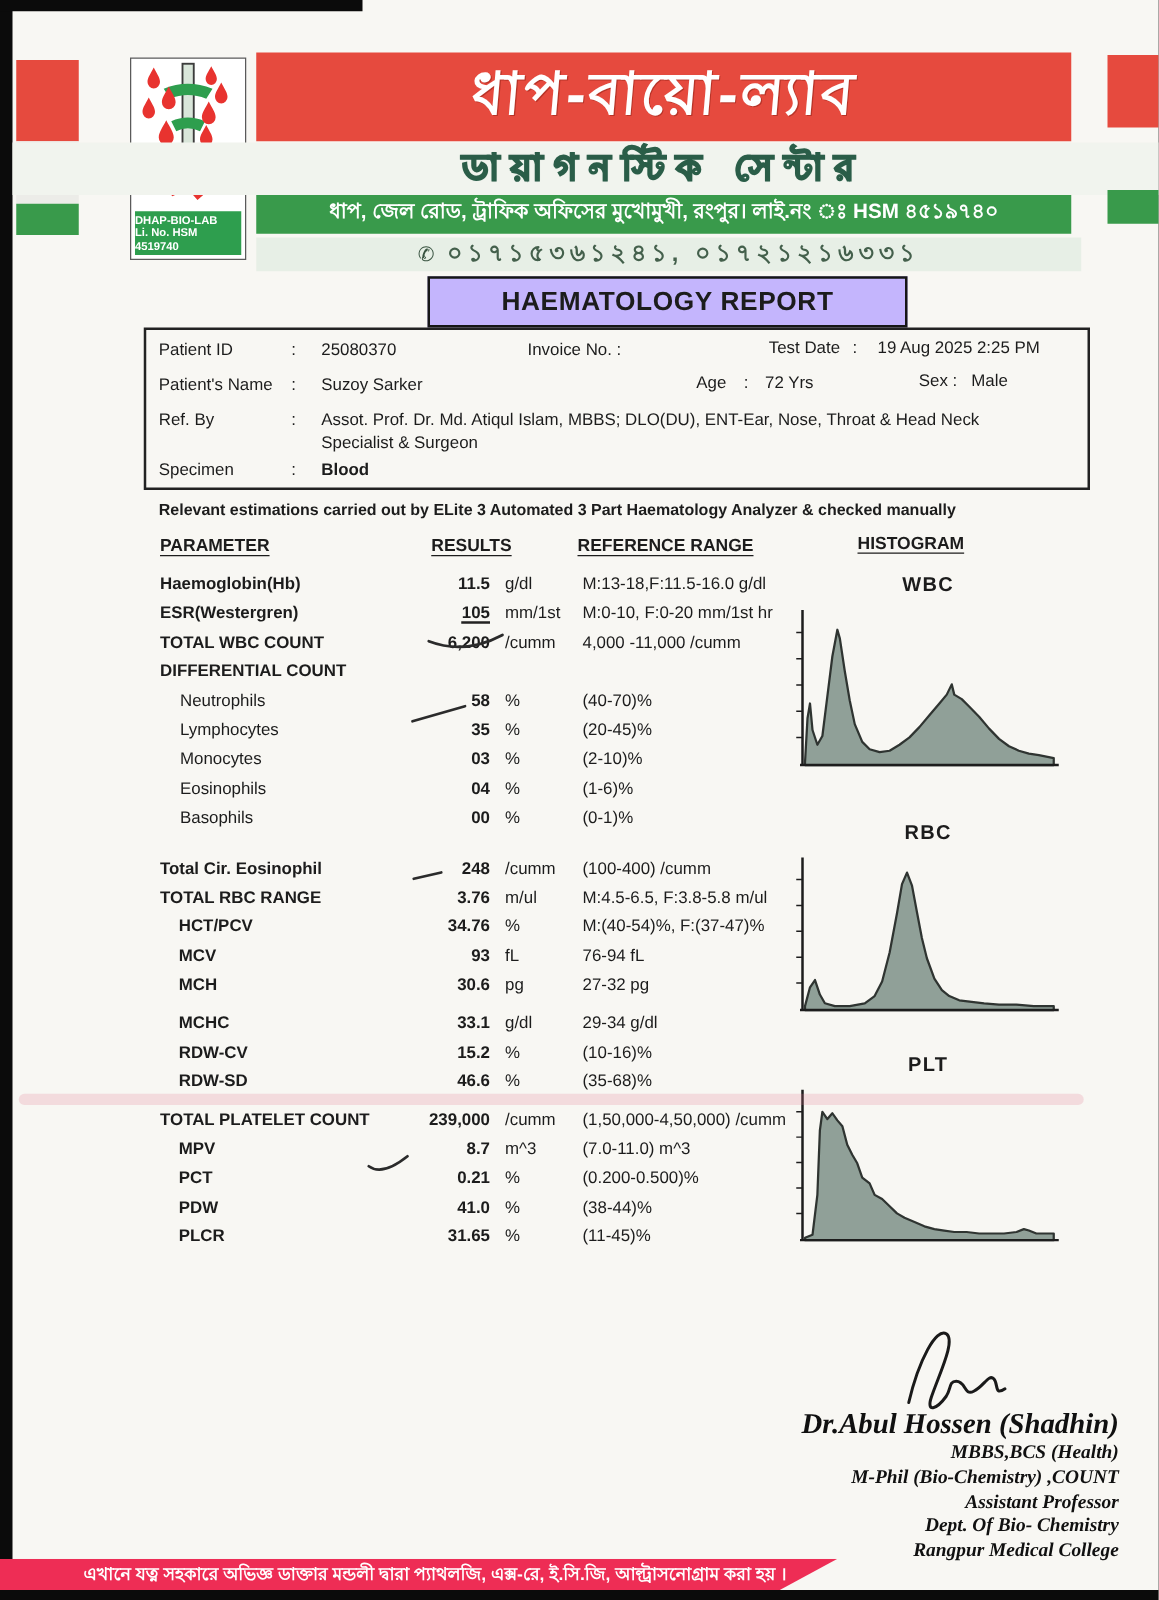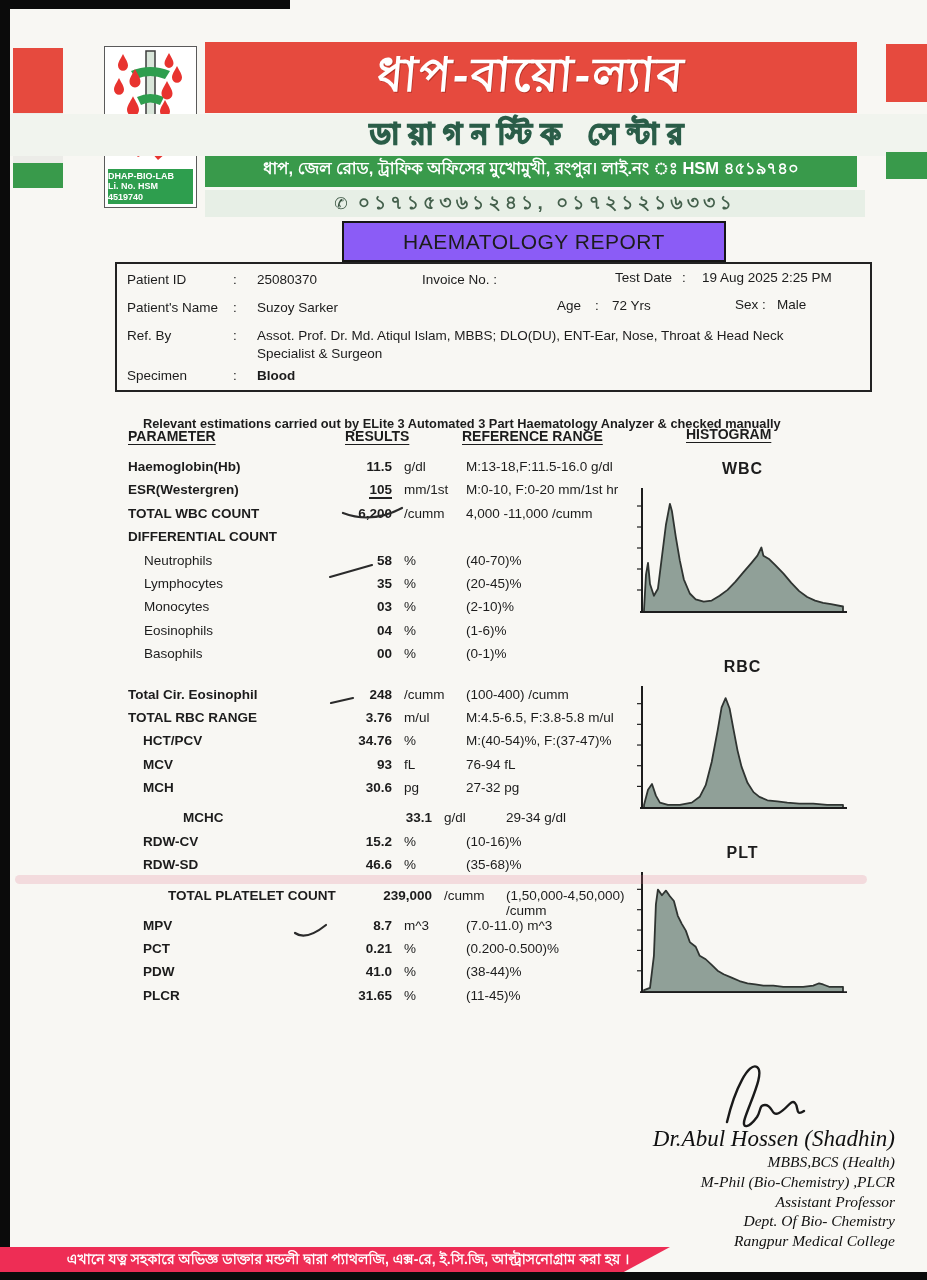--- a/index.html
+++ b/index.html
@@ -32,61 +32,61 @@
   .banner-green{position:absolute;left:205px;top:156px;width:652px;height:31px;background:#399a4b;
                 display:flex;align-items:flex-start;justify-content:center;}
   .banner-green span{color:#fff;font-weight:700;font-size:16.5px;}
   .corner-green{position:absolute;left:886px;top:152px;width:41px;height:27px;background:#399a4b;}
   .banner-phone{position:absolute;left:205px;top:190px;width:660px;height:27px;background:#e7efe6;
                 display:flex;align-items:center;justify-content:center;gap:10px;}
   .banner-phone .ph-ic{font-size:16px;color:#37523f;}
   .banner-phone .ph-no{color:#44604c;font-weight:700;font-size:19px;letter-spacing:4px;}
   
   .report-title{position:absolute;left:342px;top:221px;width:380px;height:37px;border:2px solid #161616;
-                background:#8b5cf6;display:flex;align-items:center;justify-content:center;
-                font-size:21px;font-weight:400;letter-spacing:0.5px;}
+                background:#c4b5fd;display:flex;align-items:center;justify-content:center;
+                font-size:21px;font-weight:700;letter-spacing:0.5px;}
   
   .patient-box{position:absolute;left:115px;top:262px;width:757px;height:130px;border:2px solid #222;
                box-sizing:border-box;font-size:13.5px;}
   .patient-box span{position:absolute;white-space:nowrap;}
   .pv{font-weight:400;} .pb{font-weight:700;}
   
-  .note{position:absolute;left:127px;top:400px;width:740px;font-size:12.8px;font-weight:700;margin:16px;}
+  .note{position:absolute;left:127px;top:400px;width:740px;font-size:12.8px;font-weight:700;margin:0;}
   
   .thead span{position:absolute;font-size:14px;font-weight:700;text-decoration:underline;
               text-underline-offset:3px;}
   .th-param{left:128px;top:428px;} .th-result{left:345px;top:428px;}
   .th-range{left:462px;top:428px;} .th-hist{left:686px;top:426px;}
   #rows{position:absolute;left:128px;top:459px;width:505px;}
   .row{display:grid;grid-template-columns:212px 52px 72px auto;min-height:23.4px;align-items:baseline;
        font-size:13.5px;}
   .row .c-param{font-weight:700;}
   .row.sub .c-param{font-weight:400;padding-left:16px;}
   .row.ind .c-param{padding-left:15px;}
   .row .c-result{text-align:right;font-weight:700;}
   .row .c-unit{padding-left:12px;}
   .row .c-range{padding-left:2px;}
-  .row.gap{margin-top:17px;} .row.gap-sm{margin-top:7px;margin-left:40px;}
+  .row.gap{margin-top:17px;} .row.gap-sm{margin-top:7px;}
   .u{border-bottom:2px solid #222;padding-bottom:0px;}
   
   .hist{position:absolute;left:635px;width:215px;}
   .hist .h-label{text-align:center;font-weight:700;font-size:16px;letter-spacing:1px;}
   .hist svg{display:block;margin-top:6px;}
   .hist-poly{fill:#90a098;stroke:#2f3431;stroke-width:1.8;stroke-linejoin:round;}
   .axis{stroke:#1d1d1d;stroke-width:2;}
   .tick{stroke:#1d1d1d;stroke-width:1.2;}
   #hist-wbc{top:460px;} #hist-rbc{top:658px;} #hist-plt{top:844px;}
   
   .pen-overlay{position:absolute;left:0;top:0;pointer-events:none;}
   .pen{stroke:#2b2b2b;stroke-width:2.2;fill:none;stroke-linecap:round;}
   .streak{position:absolute;left:15px;top:875px;width:852px;height:9px;
           background:rgba(226,125,145,0.22);border-radius:5px;}
   
   .doctor{position:absolute;right:32px;top:1126px;text-align:right;
-          font-family:"Liberation Serif",serif;font-style:italic;font-weight:400;color:#101010;}
+          font-family:"Liberation Serif",serif;font-style:italic;font-weight:700;color:#101010;}
   .doc-name{font-size:23px;}
   .doc-line{font-size:15.5px;line-height:1.28;}
   .sig{position:absolute;right:95px;top:1058px;}
   .sig path{stroke:#1a1a1a;stroke-width:2.4;fill:none;stroke-linecap:round;}
   
   .ribbon{position:absolute;left:0;top:1247px;width:670px;height:26px;background:#ee2d55;
           clip-path:polygon(0 0,100% 0,calc(100% - 48px) 100%,0 100%);
           display:flex;align-items:center;justify-content:center;padding-left:26px;box-sizing:border-box;}
   .ribbon span{color:#fff;font-weight:700;font-size:14px;white-space:nowrap;}
 </style>
@@ -370,21 +370,21 @@
   </svg>
 
   <div class="streak"></div>
 
   <svg class="sig" width="135" height="78" viewBox="0 0 135 78">
     <path d="M30,64 C38,30 52,4 60,9 C68,14 54,42 48,60 C44,72 52,70 60,59 C64,53 62,47 68,47 C76,47 74,59 82,55 C90,51 94,41 98,45 C102,49 98,59 107,53"></path>
   </svg>
   <div class="doctor">
     <div class="doc-name">Dr.Abul Hossen (Shadhin)</div>
     <div class="doc-line">MBBS,BCS (Health)</div>
-    <div class="doc-line">M-Phil (Bio-Chemistry) ,PLCR</div>
+    <div class="doc-line">M-Phil (Bio-Chemistry) ,COUNT</div>
     <div class="doc-line">Assistant Professor</div>
     <div class="doc-line">Dept. Of  Bio- Chemistry</div>
     <div class="doc-line">Rangpur Medical College</div>
   </div>
 
   <div class="ribbon">
     <span>এখানে যত্ন সহকারে অভিজ্ঞ ডাক্তার মন্ডলী দ্বারা প্যাথলজি, এক্স-রে, ই.সি.জি, আল্ট্রাসনোগ্রাম করা হয় ।</span>
   </div>
 
   <div class="edge-bottom"></div>

